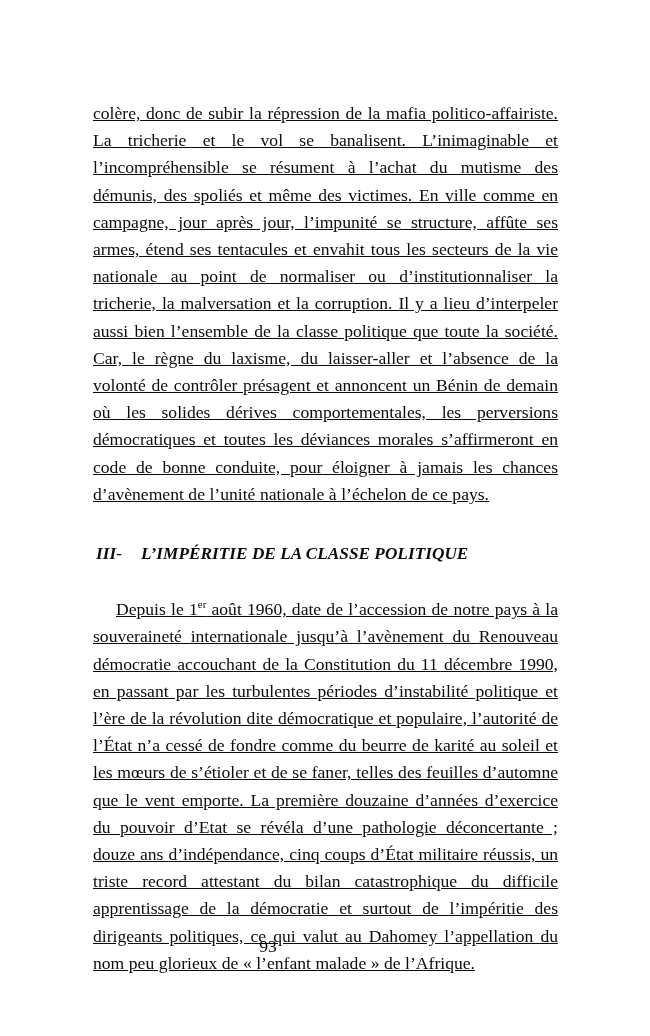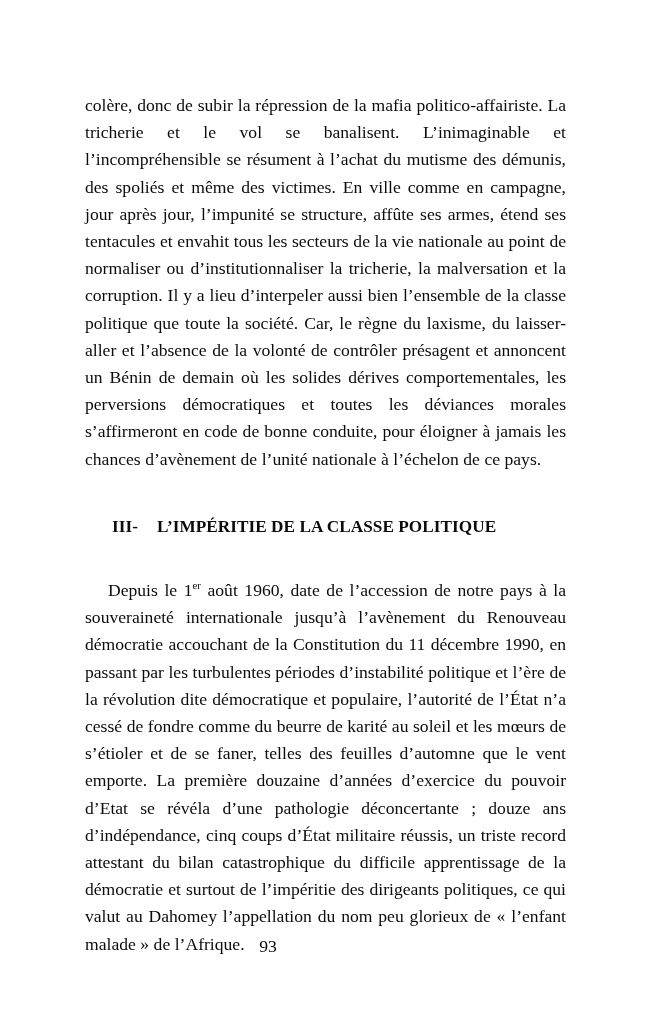--- a/index.html
+++ b/index.html
@@ -28,42 +28,44 @@
   }
 
   .text-column {
     position: absolute;
     left: 81px;
     top: 88px;
     width: 489px;
   }
 
   p.body-par {
-    margin: 4px;
+    margin: 12px;
     text-align: justify;
     text-justify: inter-word;
     font-size: 17.6px;
     line-height: 27.2px;
     hyphens: none;
     word-spacing: 0.1px;
+    text-decoration: underline;
   }
 
   p.body-par.indented {
     text-indent: 23px;
   }
 
   h2.section-heading {
-    margin: 16px;
+    margin: 0;
     padding: 0;
     font-size: 17.2px;
     line-height: 27.2px;
     font-weight: bold;
     text-align: left;
     white-space: nowrap;
     letter-spacing: 0.05px;
+    font-style: italic;
   }
 
   .heading-spacer-top {
     height: 20px;
   }
   .heading-spacer-bottom {
     height: 17px;
   }
 
   h2.section-heading .num {

